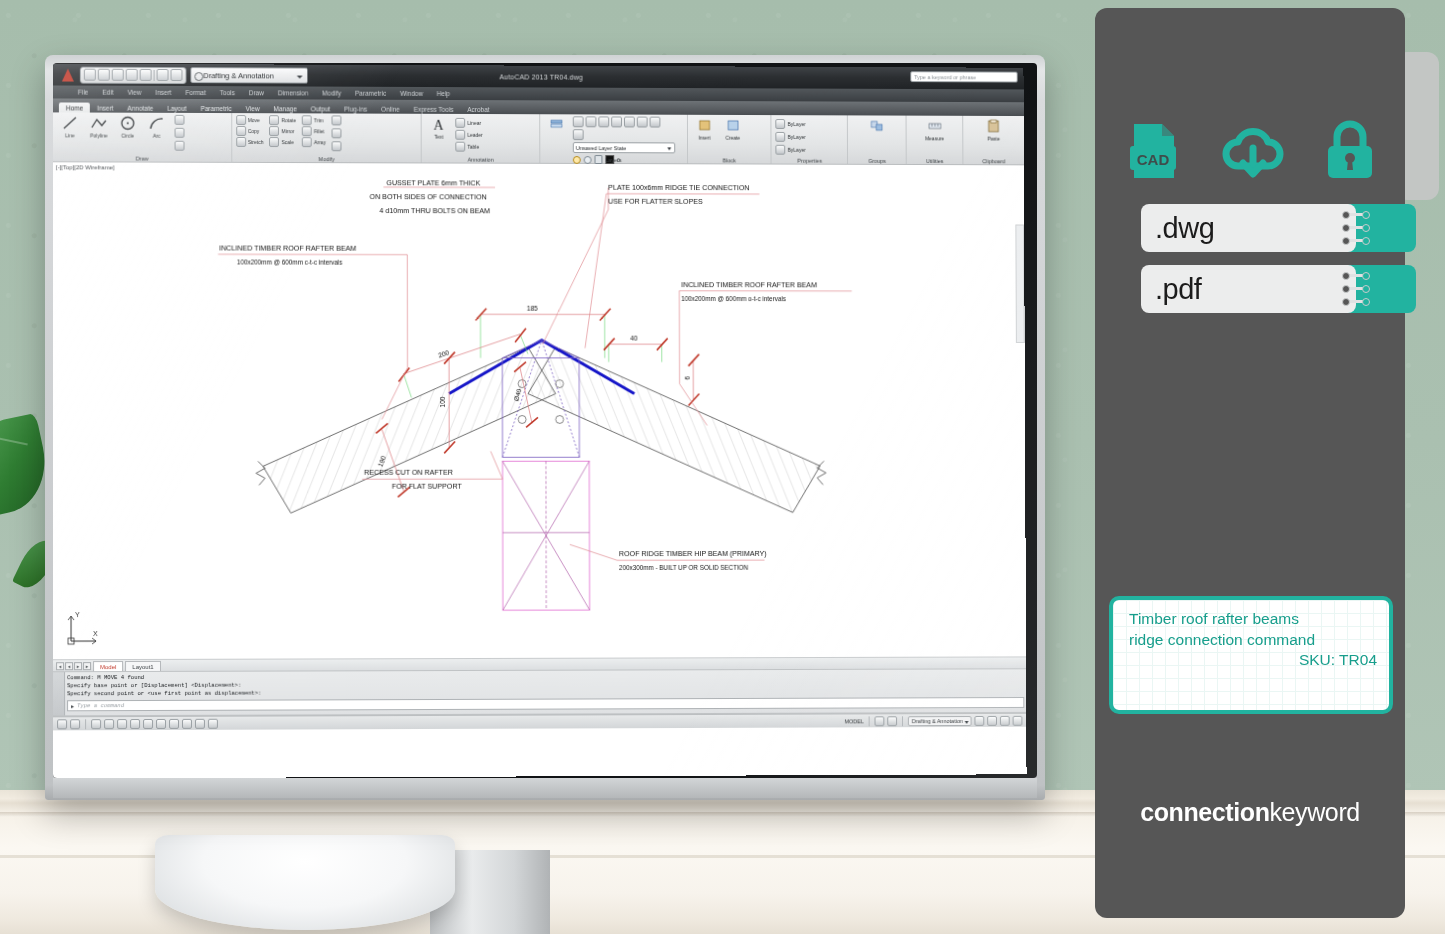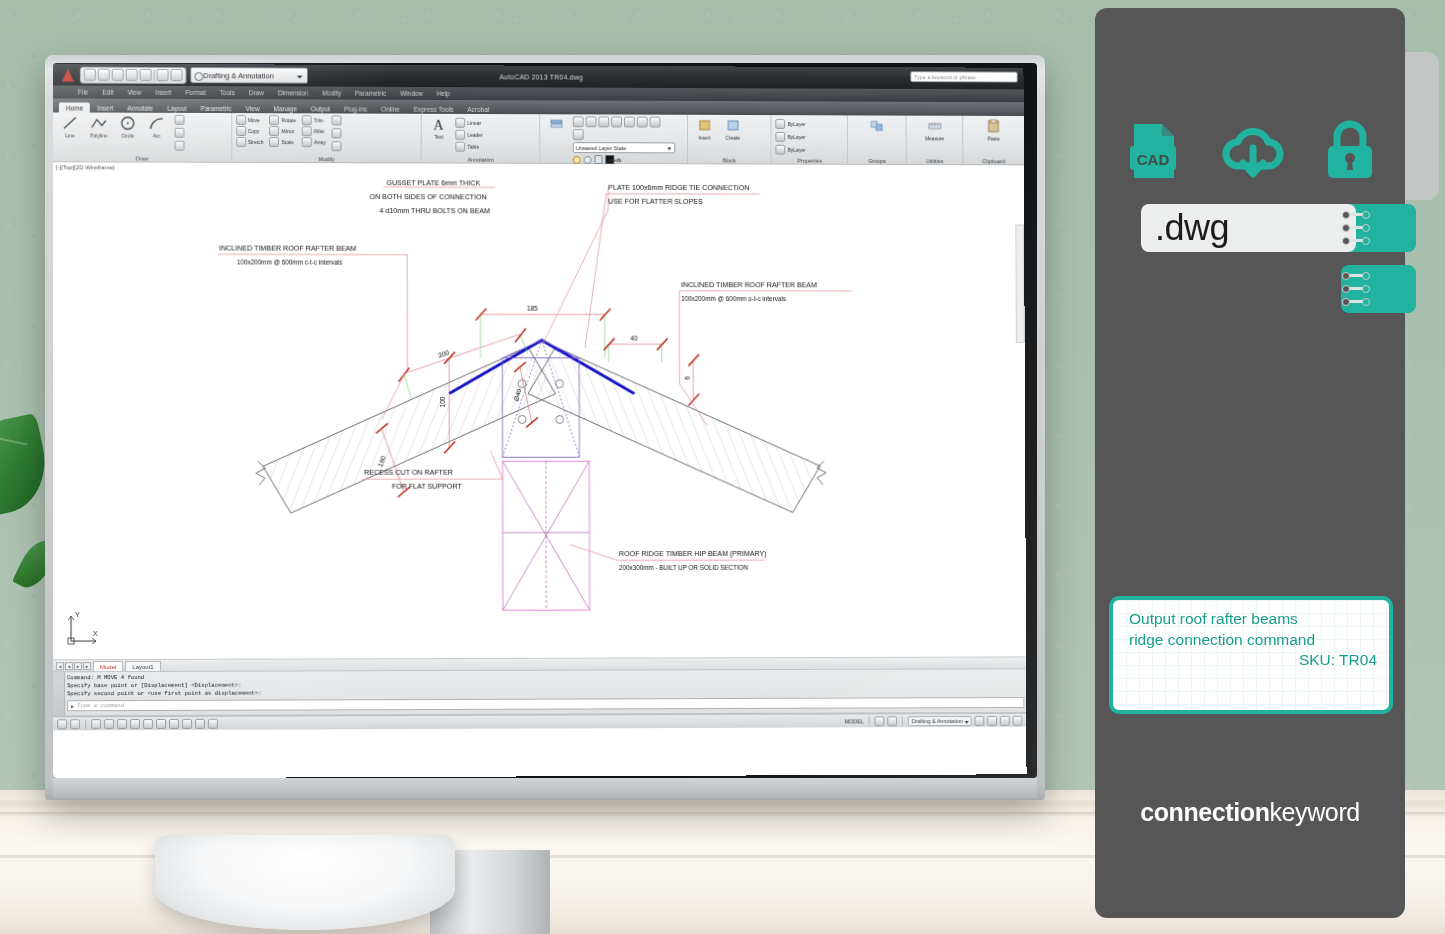--- a/index.html
+++ b/index.html
@@ -333,21 +333,21 @@
   }
   .fmt-teal {
     position:absolute; right: 0; top:0; width: 75px; height: 48px;
     background: #22b3a0; border-radius: 8px;
   }
   .fmt-body {
     position:absolute; left: 0; top: 0; width: 215px; height: 48px;
     background: #eceded; border-radius: 8px; display:flex; align-items:center;
   }
   .fmt-label {
-    font-size: 36px; color: #1c1c1c; margin-left: 14px; letter-spacing: -.5px;
+    font-size: 29px; color: #1c1c1c; margin-left: 14px; letter-spacing: -.5px;
   }
   .rings { position:absolute; left: 202px; top: 9px; width: 30px; height: 32px; }
   .ring {
     position:absolute; width: 26px; height: 3px; background: #dfe2e3;
     border-radius: 2px;
   }
   .ring::before {
     content:""; position:absolute; left:-1px; top:-2px; width:6px; height:6px;
     border-radius:50%; border: 1.4px solid #c8cbcc; background: #565656;
   }
@@ -927,30 +927,33 @@
           <span class="fmt-label">.dwg</span>
         </div>
         <div class="rings">
           <div class="ring" style="top:0"></div>
           <div class="ring" style="top:13px"></div>
           <div class="ring" style="top:26px"></div>
         </div>
       </div>
       <div class="fmt">
         <div class="fmt-teal"></div>
+        <div class="fmt-body">
+          <span class="fmt-label">.pdf</span>
+        </div>
         <div class="rings">
           <div class="ring" style="top:0"></div>
           <div class="ring" style="top:13px"></div>
           <div class="ring" style="top:26px"></div>
         </div>
       </div>
     </div>
 
     <div class="infocard">
-      <div class="ic-sub">Output roof rafter beams</div>
+      <div class="ic-sub">Timber roof rafter beams</div>
       <div class="ic-sub">ridge connection command</div>
       <div class="ic-sku">SKU: TR04</div>
     </div>
 
     <div class="brand">
       <b>connection</b><span>keyword</span>
     </div>
 
   </div>
 </div>

